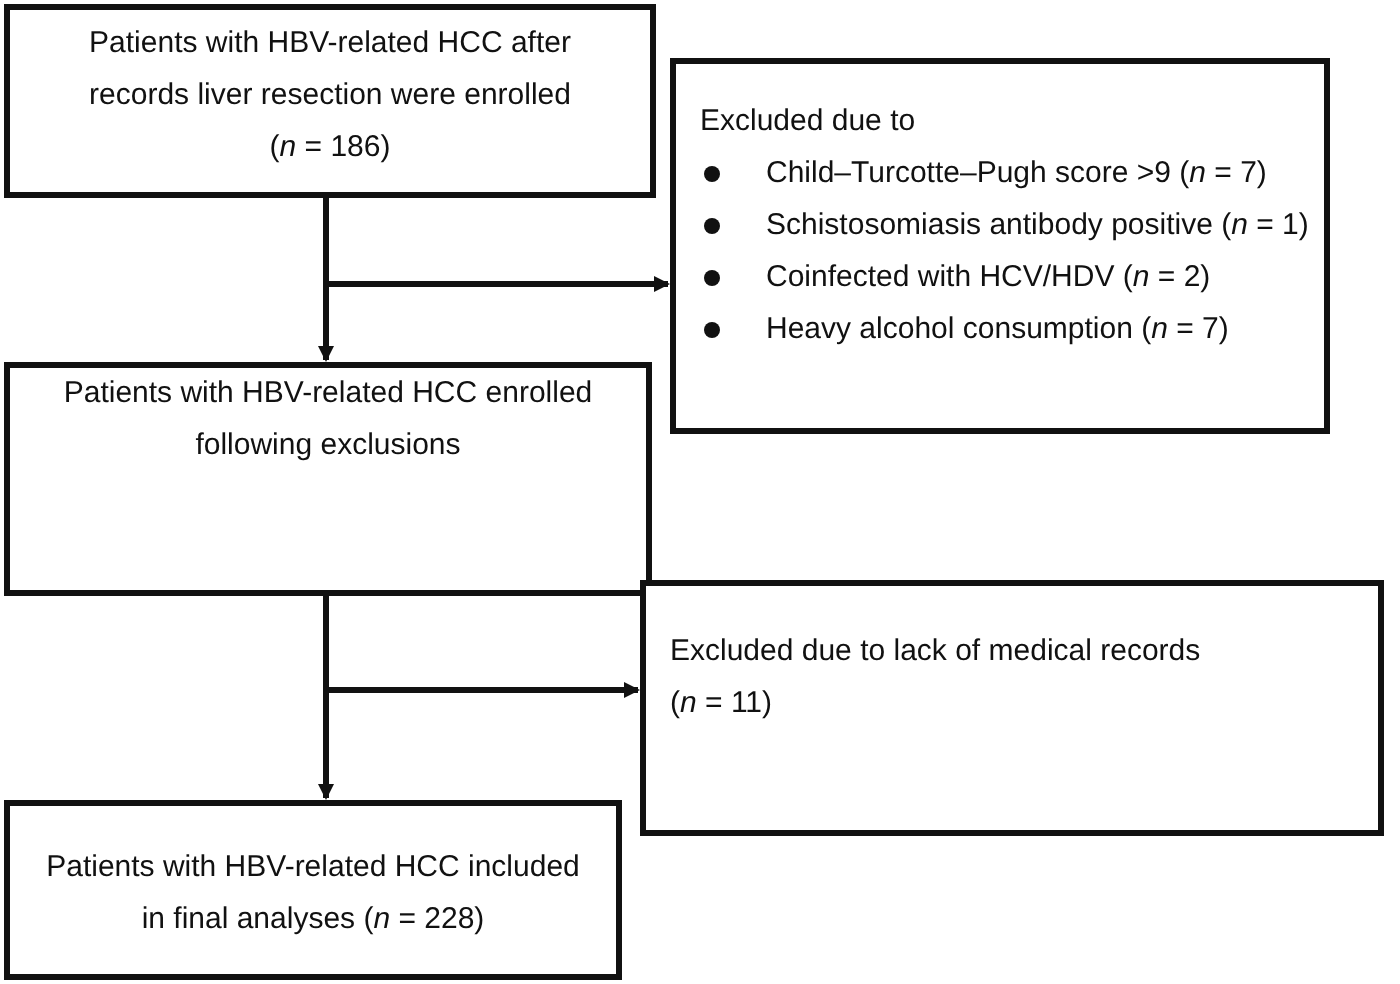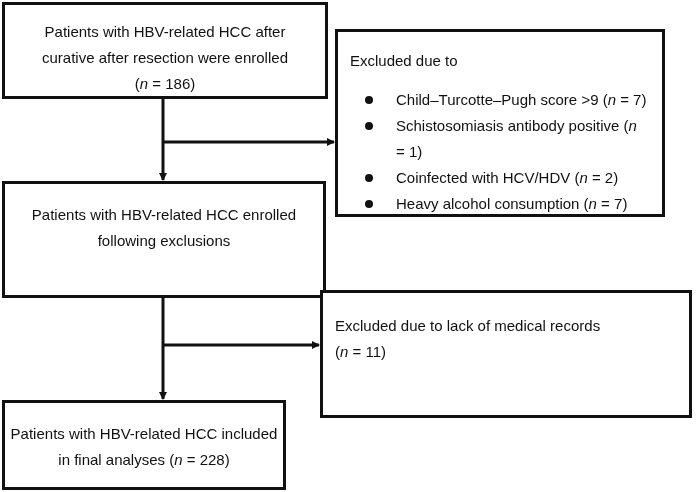--- a/index.html
+++ b/index.html
@@ -1,25 +1,25 @@
 <!DOCTYPE html>
 <html><head>
 <meta charset="utf-8">
 <style>
   html,body{margin:0;padding:0;background:#fff;}
   body{width:700px;height:492px;position:relative;overflow:hidden;font-family:"Liberation Sans",sans-serif;color:#111;}
   .box{position:absolute;border:3px solid #111;box-sizing:border-box;background:#fff;font-size:15px;}
   .center{text-align:center;}
   .line{display:block;line-height:26px;}
-  #b1{left:2px;top:2px;width:326px;height:97px;padding-top:14px;}
+  #b1{left:2px;top:2px;width:326px;height:97px;padding-top:4px;}
   #b2{left:335px;top:29px;width:330px;height:188px;padding:16px 0 0 12px;}
-  #b3{left:2px;top:181px;width:324px;height:117px;padding-top:18px;}
+  #b3{left:2px;top:181px;width:324px;height:117px;}
   #b4{left:320px;top:290px;width:372px;height:128px;padding:20px 0 0 12px;}
-  #b5{left:2px;top:400px;width:284px;height:90px;padding-top:18px;}
-  .list{list-style:none;margin:13px;padding:0;}
+  #b5{left:2px;top:400px;width:309px;height:90px;padding-top:18px;}
+  .list{list-style:none;margin:0;padding:0;}
   .list li{position:relative;padding-left:33px;line-height:26px;}
   .list li .dot{position:absolute;left:2px;top:9px;width:8px;height:8px;border-radius:50%;background:#111;}
   i{font-style:italic;}
   svg{position:absolute;left:0;top:0;}
 </style>
 </head>
 <body>
 
 <svg width="700" height="492">
   <defs>
@@ -28,21 +28,21 @@
     </marker>
   </defs>
   <line x1="163" y1="99" x2="163" y2="180" stroke="#111" stroke-width="3" marker-end="url(#ah)"></line>
   <line x1="163" y1="142" x2="334" y2="142" stroke="#111" stroke-width="3" marker-end="url(#ah)"></line>
   <line x1="163" y1="298" x2="163" y2="399" stroke="#111" stroke-width="3" marker-end="url(#ah)"></line>
   <line x1="163" y1="345" x2="319" y2="345" stroke="#111" stroke-width="3" marker-end="url(#ah)"></line>
 </svg>
 
 <div class="box center" id="b1">
   <span class="line">Patients with HBV-related HCC after</span>
-  <span class="line">curative after resection were enrolled</span>
+  <span class="line">records liver resection were enrolled</span>
   <span class="line"><span>(</span><i>n</i><span> = 186)</span></span>
 </div>
 
 <div class="box" id="b2">
   <span class="line">Excluded due to</span>
   <ul class="list">
     <li><span class="dot"></span><span>Child–Turcotte–Pugh score &gt;9 (</span><i>n</i><span> = 7)</span></li>
     <li><span class="dot"></span><span>Schistosomiasis antibody positive (</span><i>n</i><span> = 1)</span></li>
     <li><span class="dot"></span><span>Coinfected with HCV/HDV (</span><i>n</i><span> = 2)</span></li>
     <li><span class="dot"></span><span>Heavy alcohol consumption (</span><i>n</i><span> = 7)</span></li>

